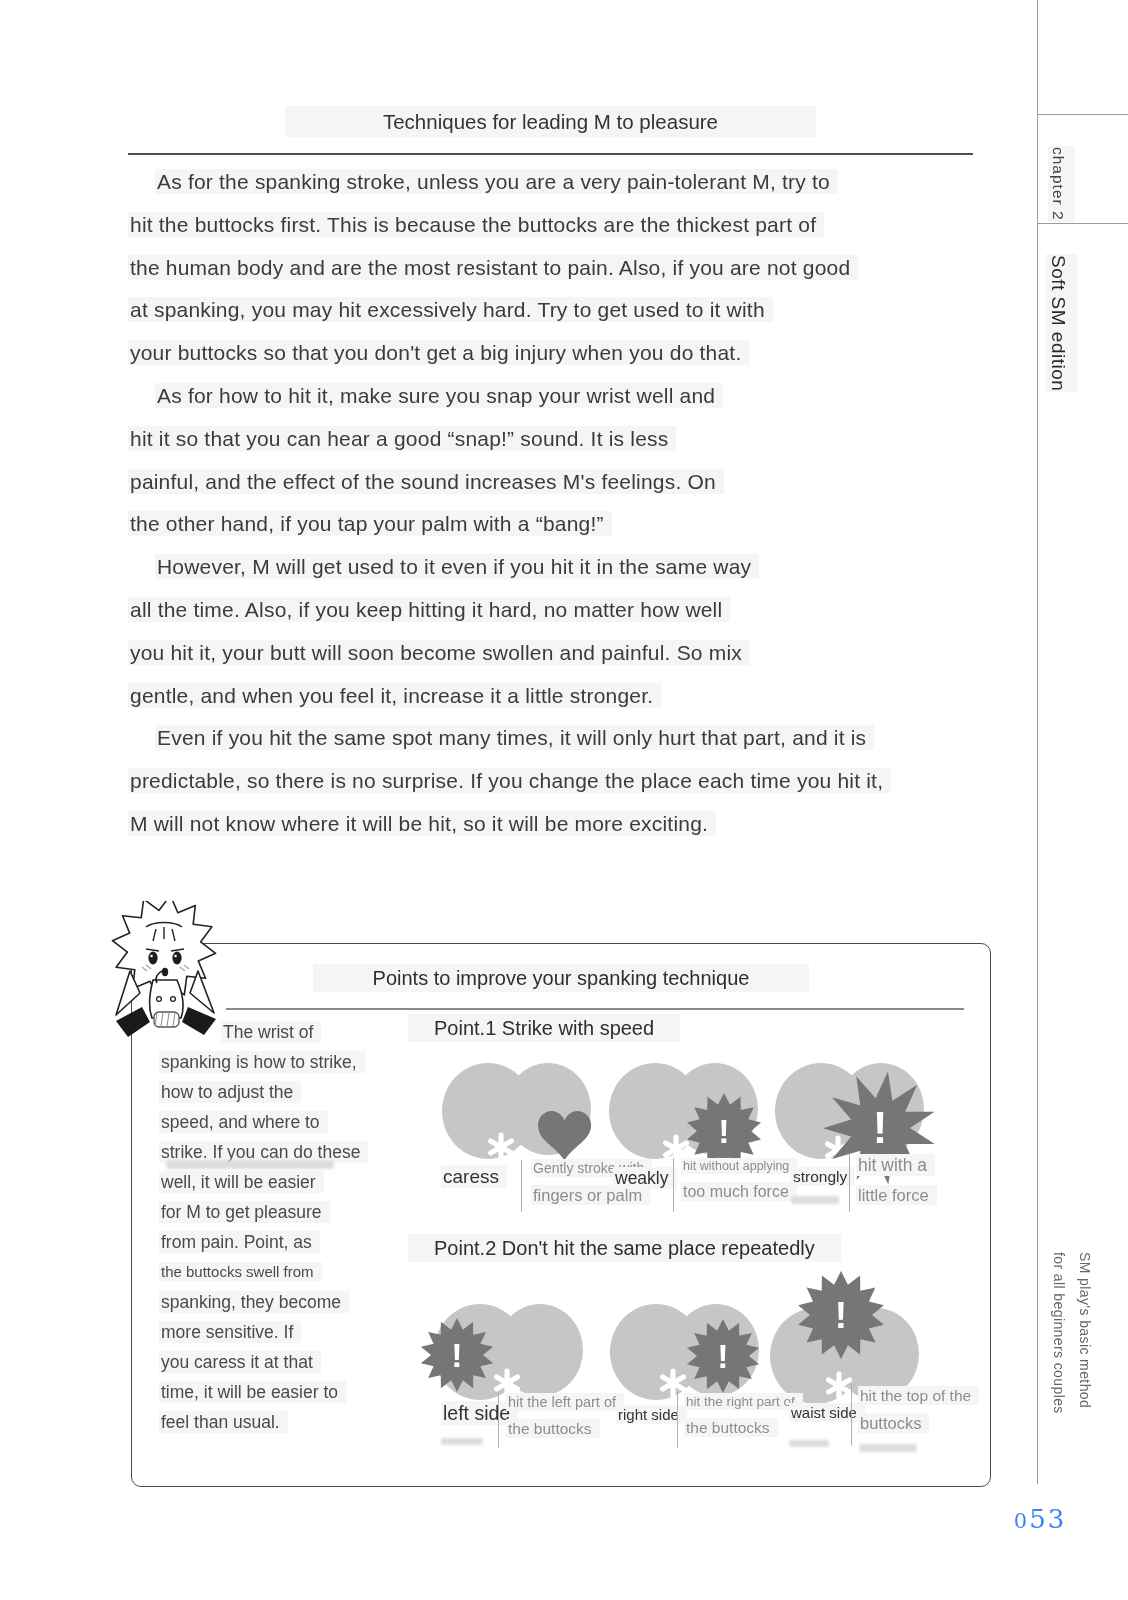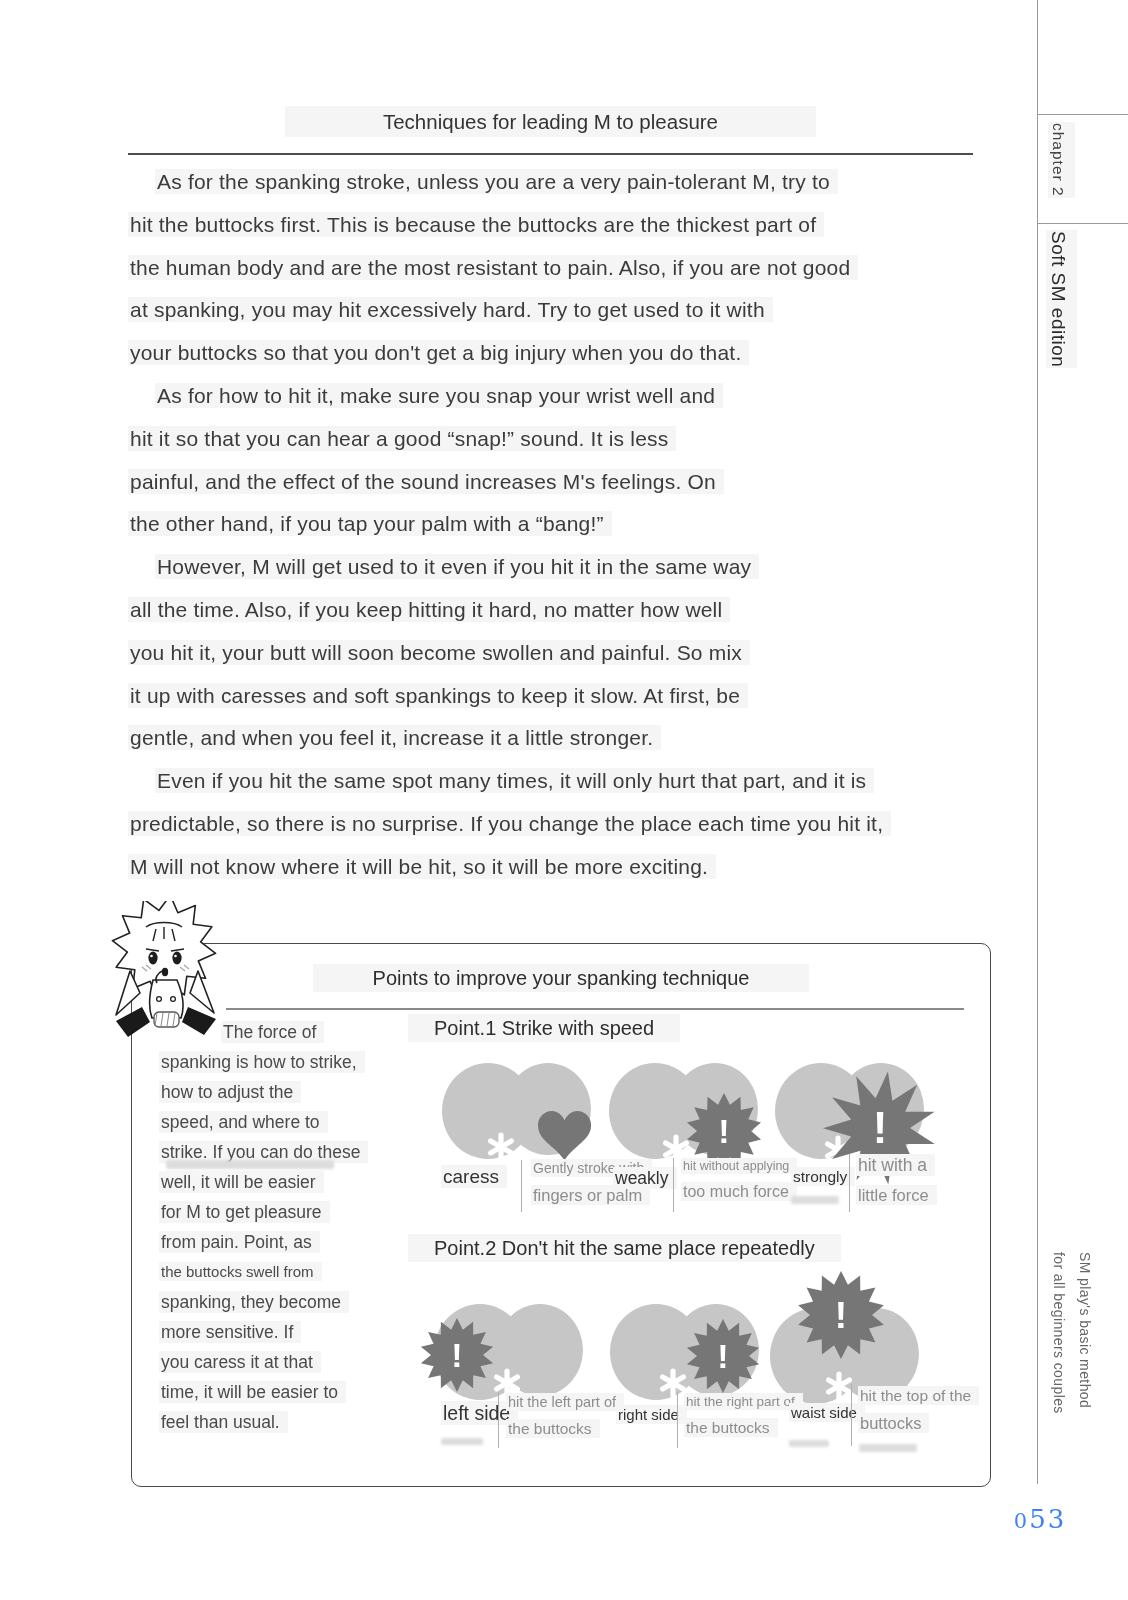--- a/index.html
+++ b/index.html
@@ -1,21 +1,21 @@
 <!DOCTYPE html>
 <html><head>
 <meta charset="utf-8">
 <style>
   html,body{margin:0;padding:0;}
   body{
     width:1128px;height:1600px;position:relative;background:#ffffff;
     font-family:"Liberation Sans", sans-serif;overflow:hidden;
   }
   .abs{position:absolute;}
-  .hl{background:#f5f5f5;padding:1px 8px 1px 2px;}
+  .hl{background:#f5f5f5;padding:1px 8px 1px 2px;margin-top:24px;}
   
   #main-title{left:128px;top:110px;width:845px;text-align:center;font-size:20.5px;color:#333;}
   #main-title .hl{padding:4px 98px;}
   #title-rule{left:128px;top:153px;width:845px;height:2px;background:#4d4d4d;}
   #body-text{left:128px;top:170px;width:866px;}
   .bline{height:42.8px;font-size:21px;color:#3b3b3b;letter-spacing:.2px;white-space:nowrap;}
   .bline.ind{padding-left:27px;}
   
   #points-box{left:131px;top:943px;width:858px;height:542px;border:1.6px solid #4a4a4a;border-radius:10px;background:#fff;}
   #box-title{left:0;top:23px;width:100%;text-align:center;font-size:20px;color:#2e2e2e;}
@@ -57,33 +57,32 @@
   <div class="bline"><span class="hl">the human body and are the most resistant to pain. Also, if you are not good</span></div>
   <div class="bline"><span class="hl">at spanking, you may hit excessively hard. Try to get used to it with</span></div>
   <div class="bline"><span class="hl">your buttocks so that you don't get a big injury when you do that.</span></div>
   <div class="bline ind"><span class="hl">As for how to hit it, make sure you snap your wrist well and</span></div>
   <div class="bline"><span class="hl">hit it so that you can hear a good “snap!” sound. It is less</span></div>
   <div class="bline"><span class="hl">painful, and the effect of the sound increases M's feelings. On</span></div>
   <div class="bline"><span class="hl">the other hand, if you tap your palm with a “bang!”</span></div>
   <div class="bline ind"><span class="hl">However, M will get used to it even if you hit it in the same way</span></div>
   <div class="bline"><span class="hl">all the time. Also, if you keep hitting it hard, no matter how well</span></div>
   <div class="bline"><span class="hl">you hit it, your butt will soon become swollen and painful. So mix</span></div>
-  <div class="bline"><span class="hl">it up with caresses and soft spankings to keep it slow. At first, be</span></div>
   <div class="bline"><span class="hl">gentle, and when you feel it, increase it a little stronger.</span></div>
   <div class="bline ind"><span class="hl">Even if you hit the same spot many times, it will only hurt that part, and it is</span></div>
   <div class="bline"><span class="hl">predictable, so there is no surprise. If you change the place each time you hit it,</span></div>
   <div class="bline"><span class="hl">M will not know where it will be hit, so it will be more exciting.</span></div>
 </div>
 
 <div class="abs" id="points-box">
   <div class="abs" id="box-title"><span class="hl">Points to improve your spanking technique</span></div>
   <div class="abs" id="box-rule"></div>
 
   <div class="abs" id="intro-col">
-    <div class="intro-line"><span class="hl">The force of</span></div>
+    <div class="intro-line"><span class="hl">The wrist of</span></div>
     <div class="intro-line"><span class="hl">spanking is how to strike,</span></div>
     <div class="intro-line"><span class="hl">how to adjust the</span></div>
     <div class="intro-line"><span class="hl">speed, and where to</span></div>
     <div class="intro-line"><span class="hl">strike. If you can do these</span></div>
     <div class="intro-line"><span class="hl">well, it will be easier</span></div>
     <div class="intro-line"><span class="hl">for M to get pleasure</span></div>
     <div class="intro-line"><span class="hl">from pain. Point, as</span></div>
     <div class="intro-line big"><span class="hl">the buttocks swell from</span></div>
     <div class="intro-line"><span class="hl">spanking, they become</span></div>
     <div class="intro-line"><span class="hl">more sensitive. If</span></div>

